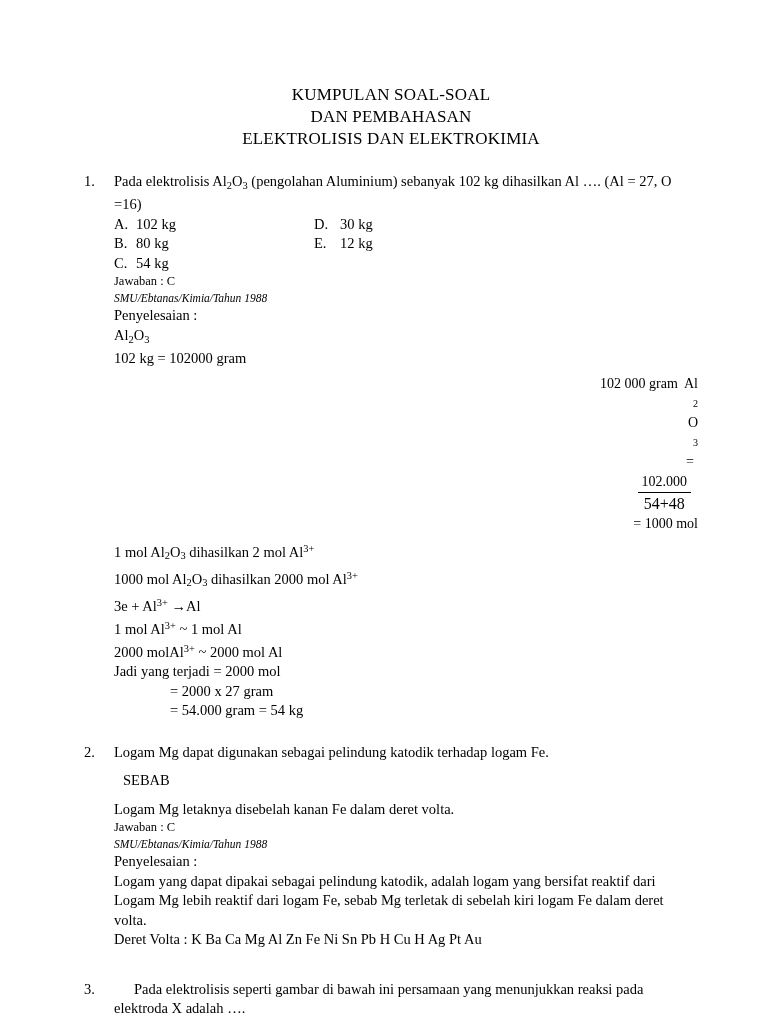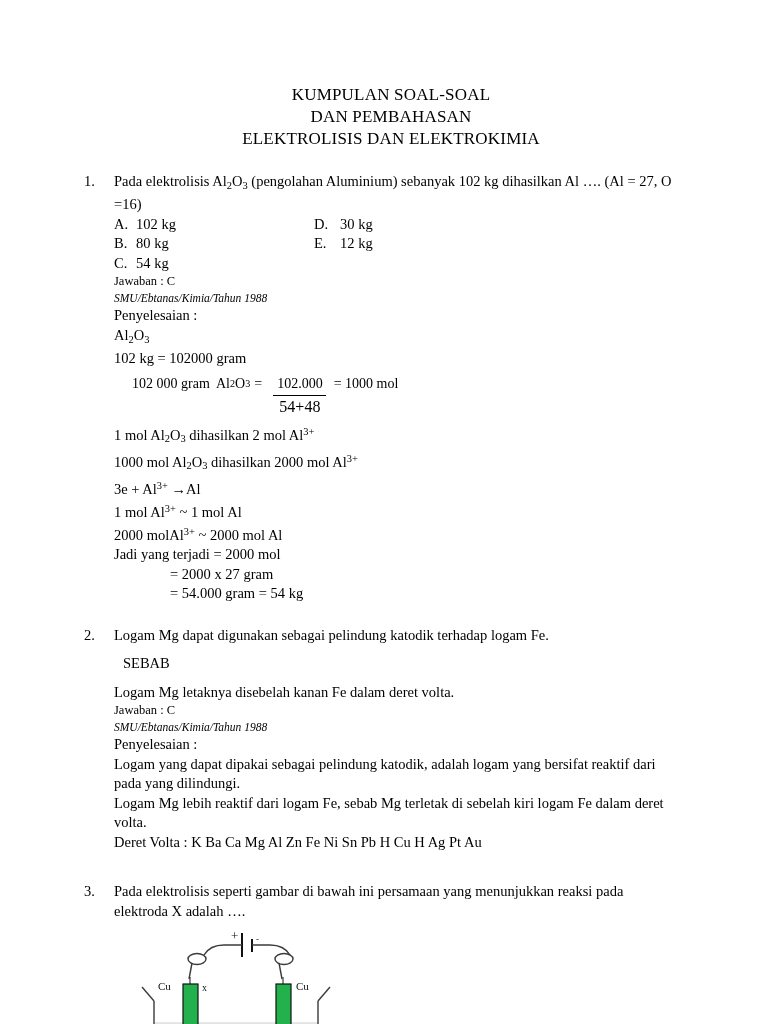--- a/index.html
+++ b/index.html
@@ -47,20 +47,21 @@
     top: 0;
     width: 22px;
     text-align: left;
   }
   .qstem {
     margin: 0;
   }
   .qstem.justify {
     text-align: justify;
     text-align-last: left;
+    margin-left: 20px;
   }
   .line {
     margin: 0;
     white-space: pre-wrap;
   }
   .center-word {
     text-align: left;
     margin: 9px;
   }
   .src {
@@ -104,23 +105,24 @@
     white-space: pre;
     text-align: right;
   }
 
   sub { font-size: 0.72em; vertical-align: -0.25em; }
   sup { font-size: 0.72em; vertical-align: 0.45em; }
 
   
   .frac-eq {
     display: flex;
-    align-items: flex-start;
+    align-items: flex-end;
     margin: 6px 0 6px 18px;
     font-size: 14px;
+    flex-direction: column;
   }
   .frac-eq .txt { white-space: pre; }
   .frac {
     display: inline-flex;
     flex-direction: column;
     align-items: center;
     margin: 0 5px;
     vertical-align: middle;
   }
   .frac .num {
@@ -224,21 +226,20 @@
 
   <div class="qblock">
     <span class="qnum">2.</span>
     <p class="qstem">Logam Mg dapat digunakan sebagai pelindung katodik terhadap logam Fe.</p>
     <p class="center-word">SEBAB</p>
     <p class="line">Logam Mg letaknya disebelah kanan Fe dalam deret volta.</p>
     <p class="small-ans">Jawaban : C</p>
     <p class="src">SMU/Ebtanas/Kimia/Tahun 1988</p>
     <p class="line">Penyelesaian :</p>
     <p class="line">Logam yang dapat dipakai sebagai pelindung katodik, adalah logam yang bersifat reaktif dari</p>
-    <p class="line">pada yang dilindungi.</p>
     <p class="line">Logam Mg lebih reaktif dari logam Fe, sebab Mg terletak di sebelah kiri logam Fe dalam deret</p>
     <p class="line">volta.</p>
     <p class="line">Deret Volta : K Ba Ca Mg Al Zn Fe Ni Sn Pb H Cu H Ag Pt Au</p>
   </div>
 
   <div class="spacer-lg"></div>
 
   <div class="qblock">
     <span class="qnum">3.</span>
     <p class="qstem justify" style="width:585px">Pada elektrolisis seperti gambar di bawah ini persamaan yang menunjukkan reaksi pada</p>

